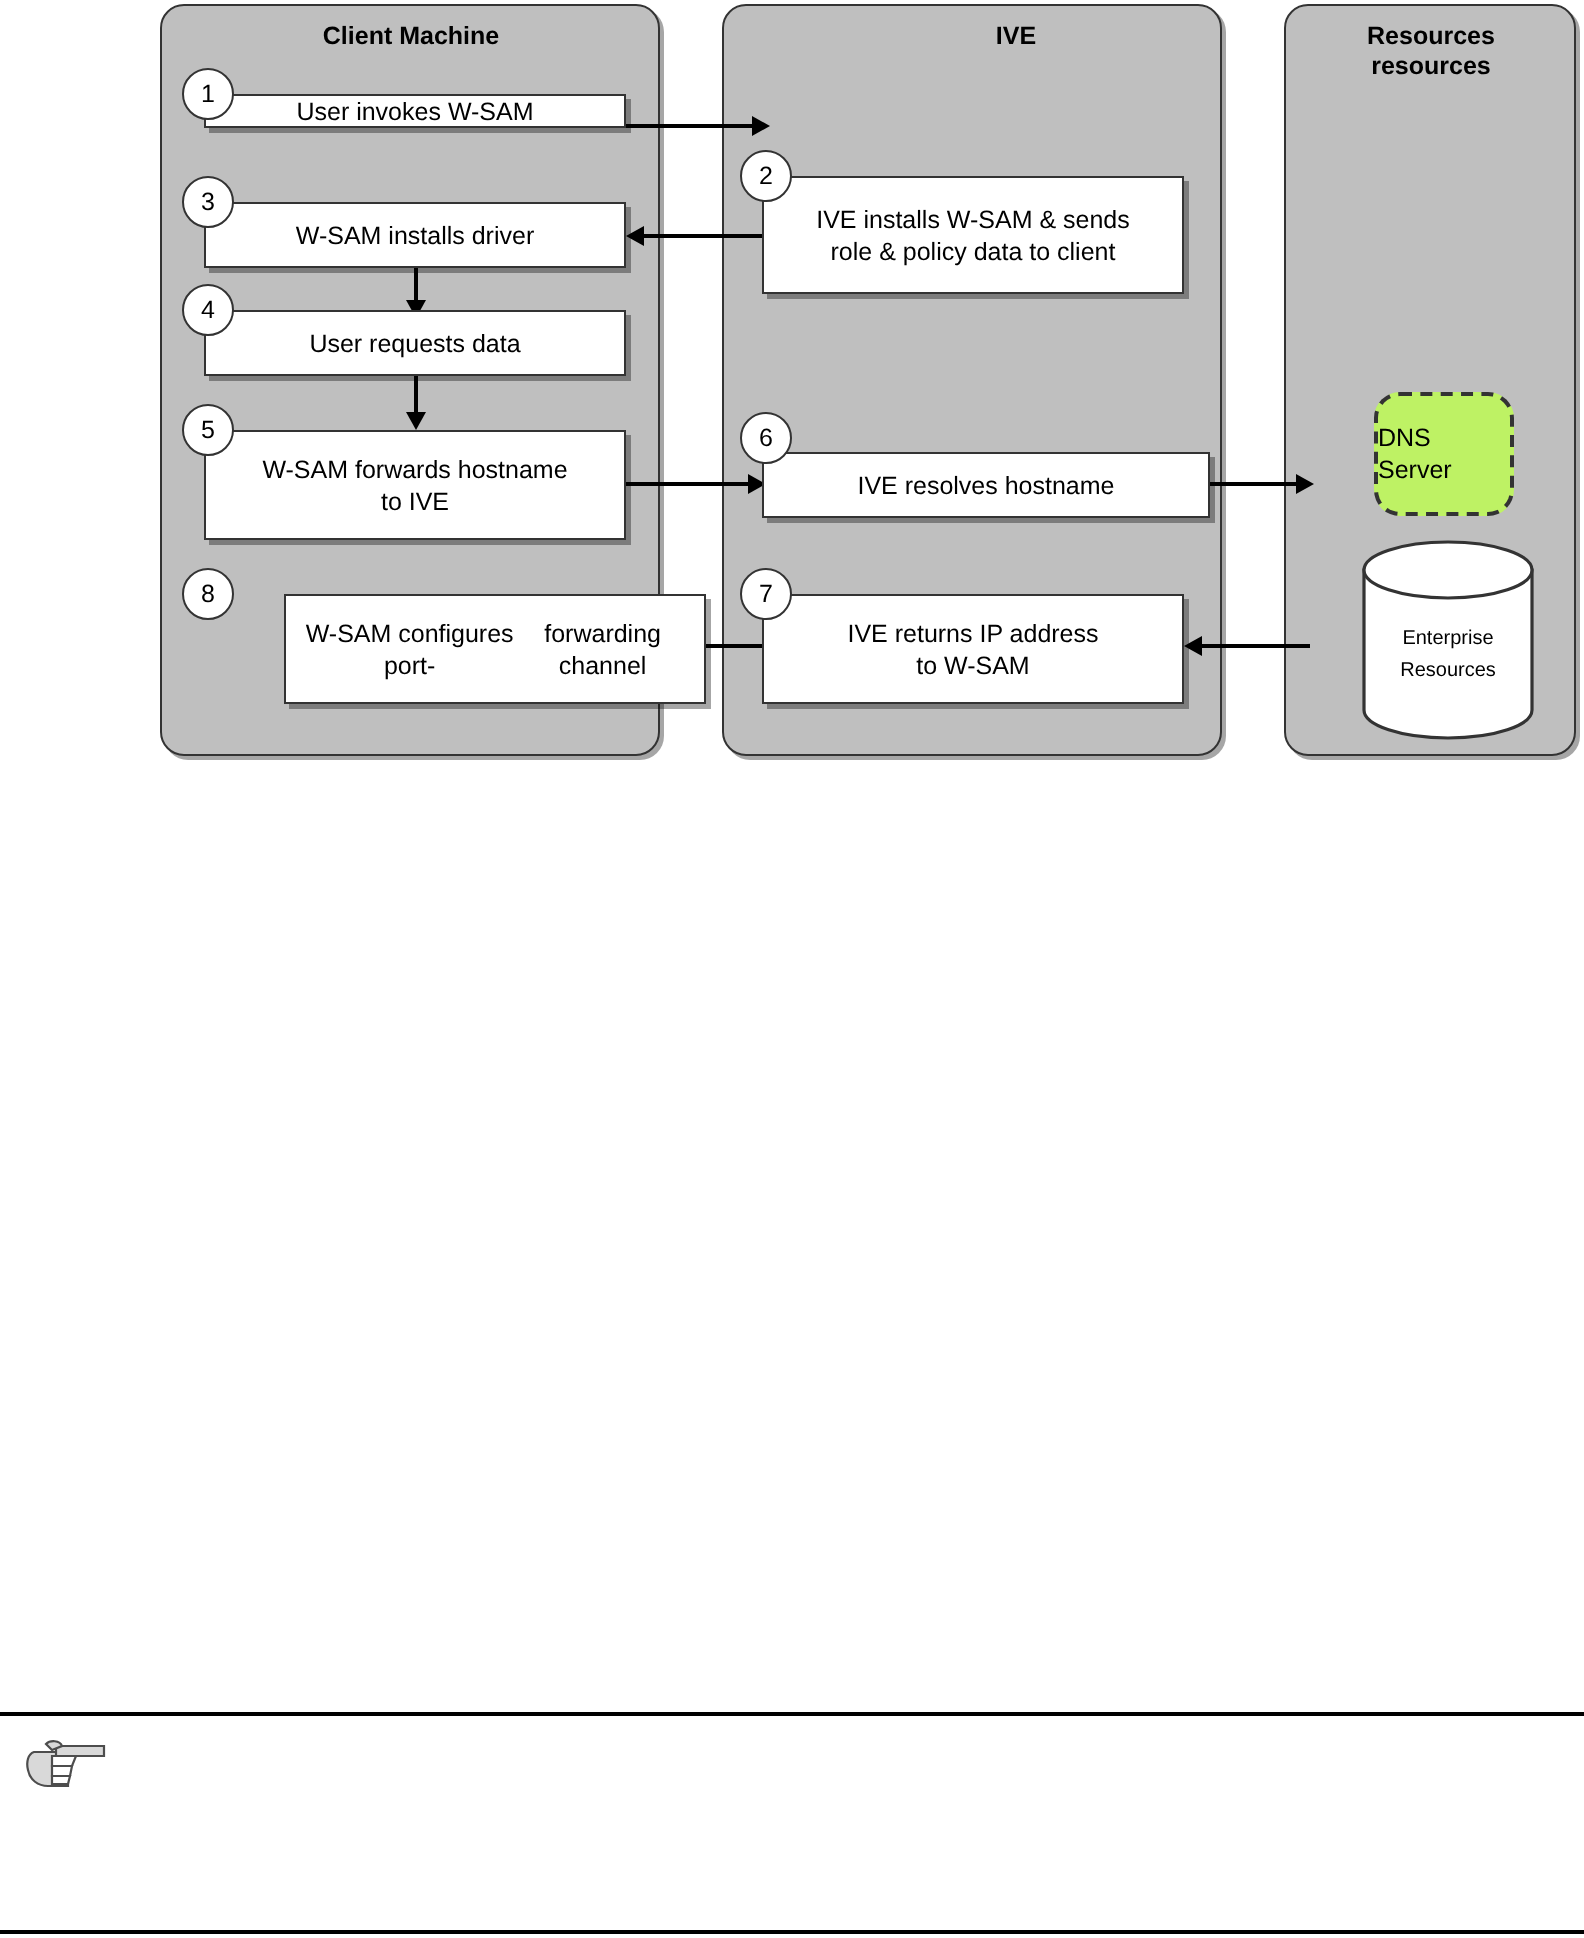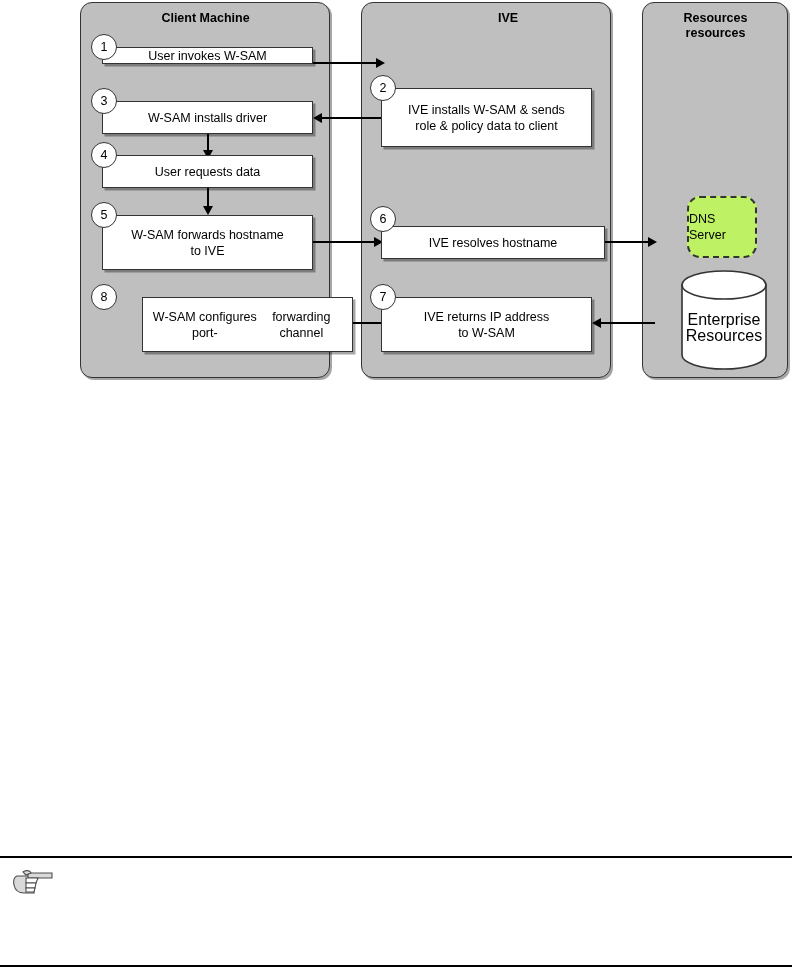--- a/index.html
+++ b/index.html
@@ -144,21 +144,21 @@
     height: 100px;
     z-index: 4;
   }
   #enterprise-cyl svg { display: block; }
   #enterprise-cyl .cyl-label {
     position: absolute;
     left: 0;
     top: 42px;
     width: 88px;
     text-align: center;
-    font-size: 16px;
+    font-size: 10px;
     line-height: 16px;
     color: #000000;
   }
 
   
   .rule {
     position: absolute;
     left: 0;
     width: 792px;
     height: 2px;

